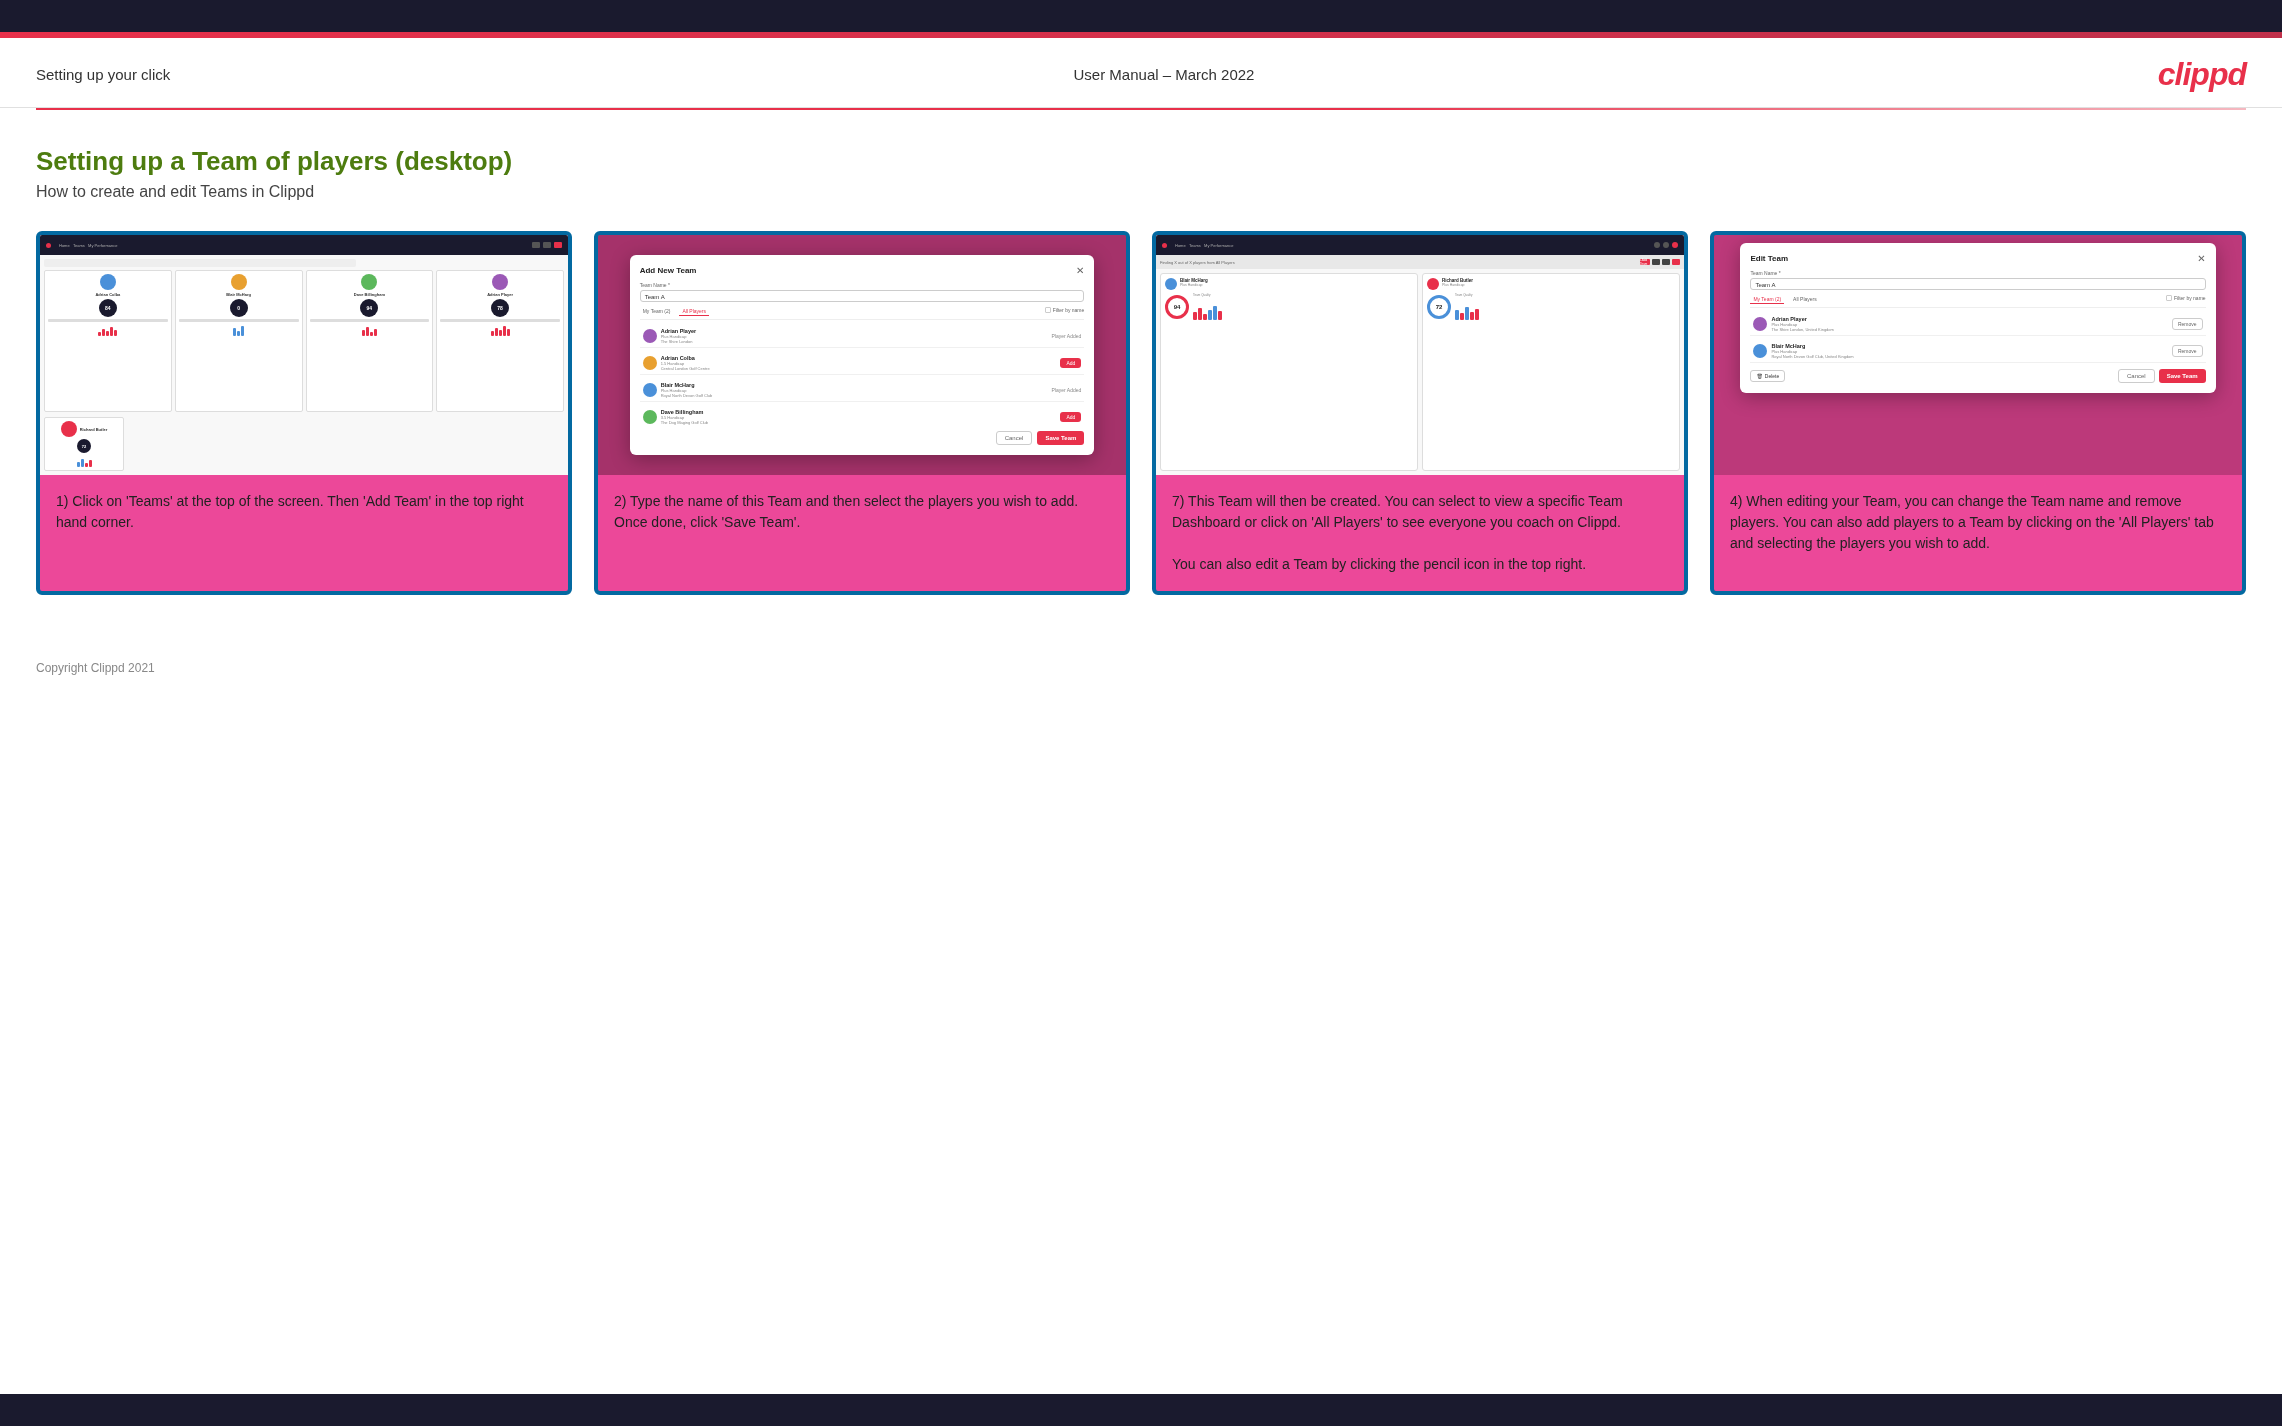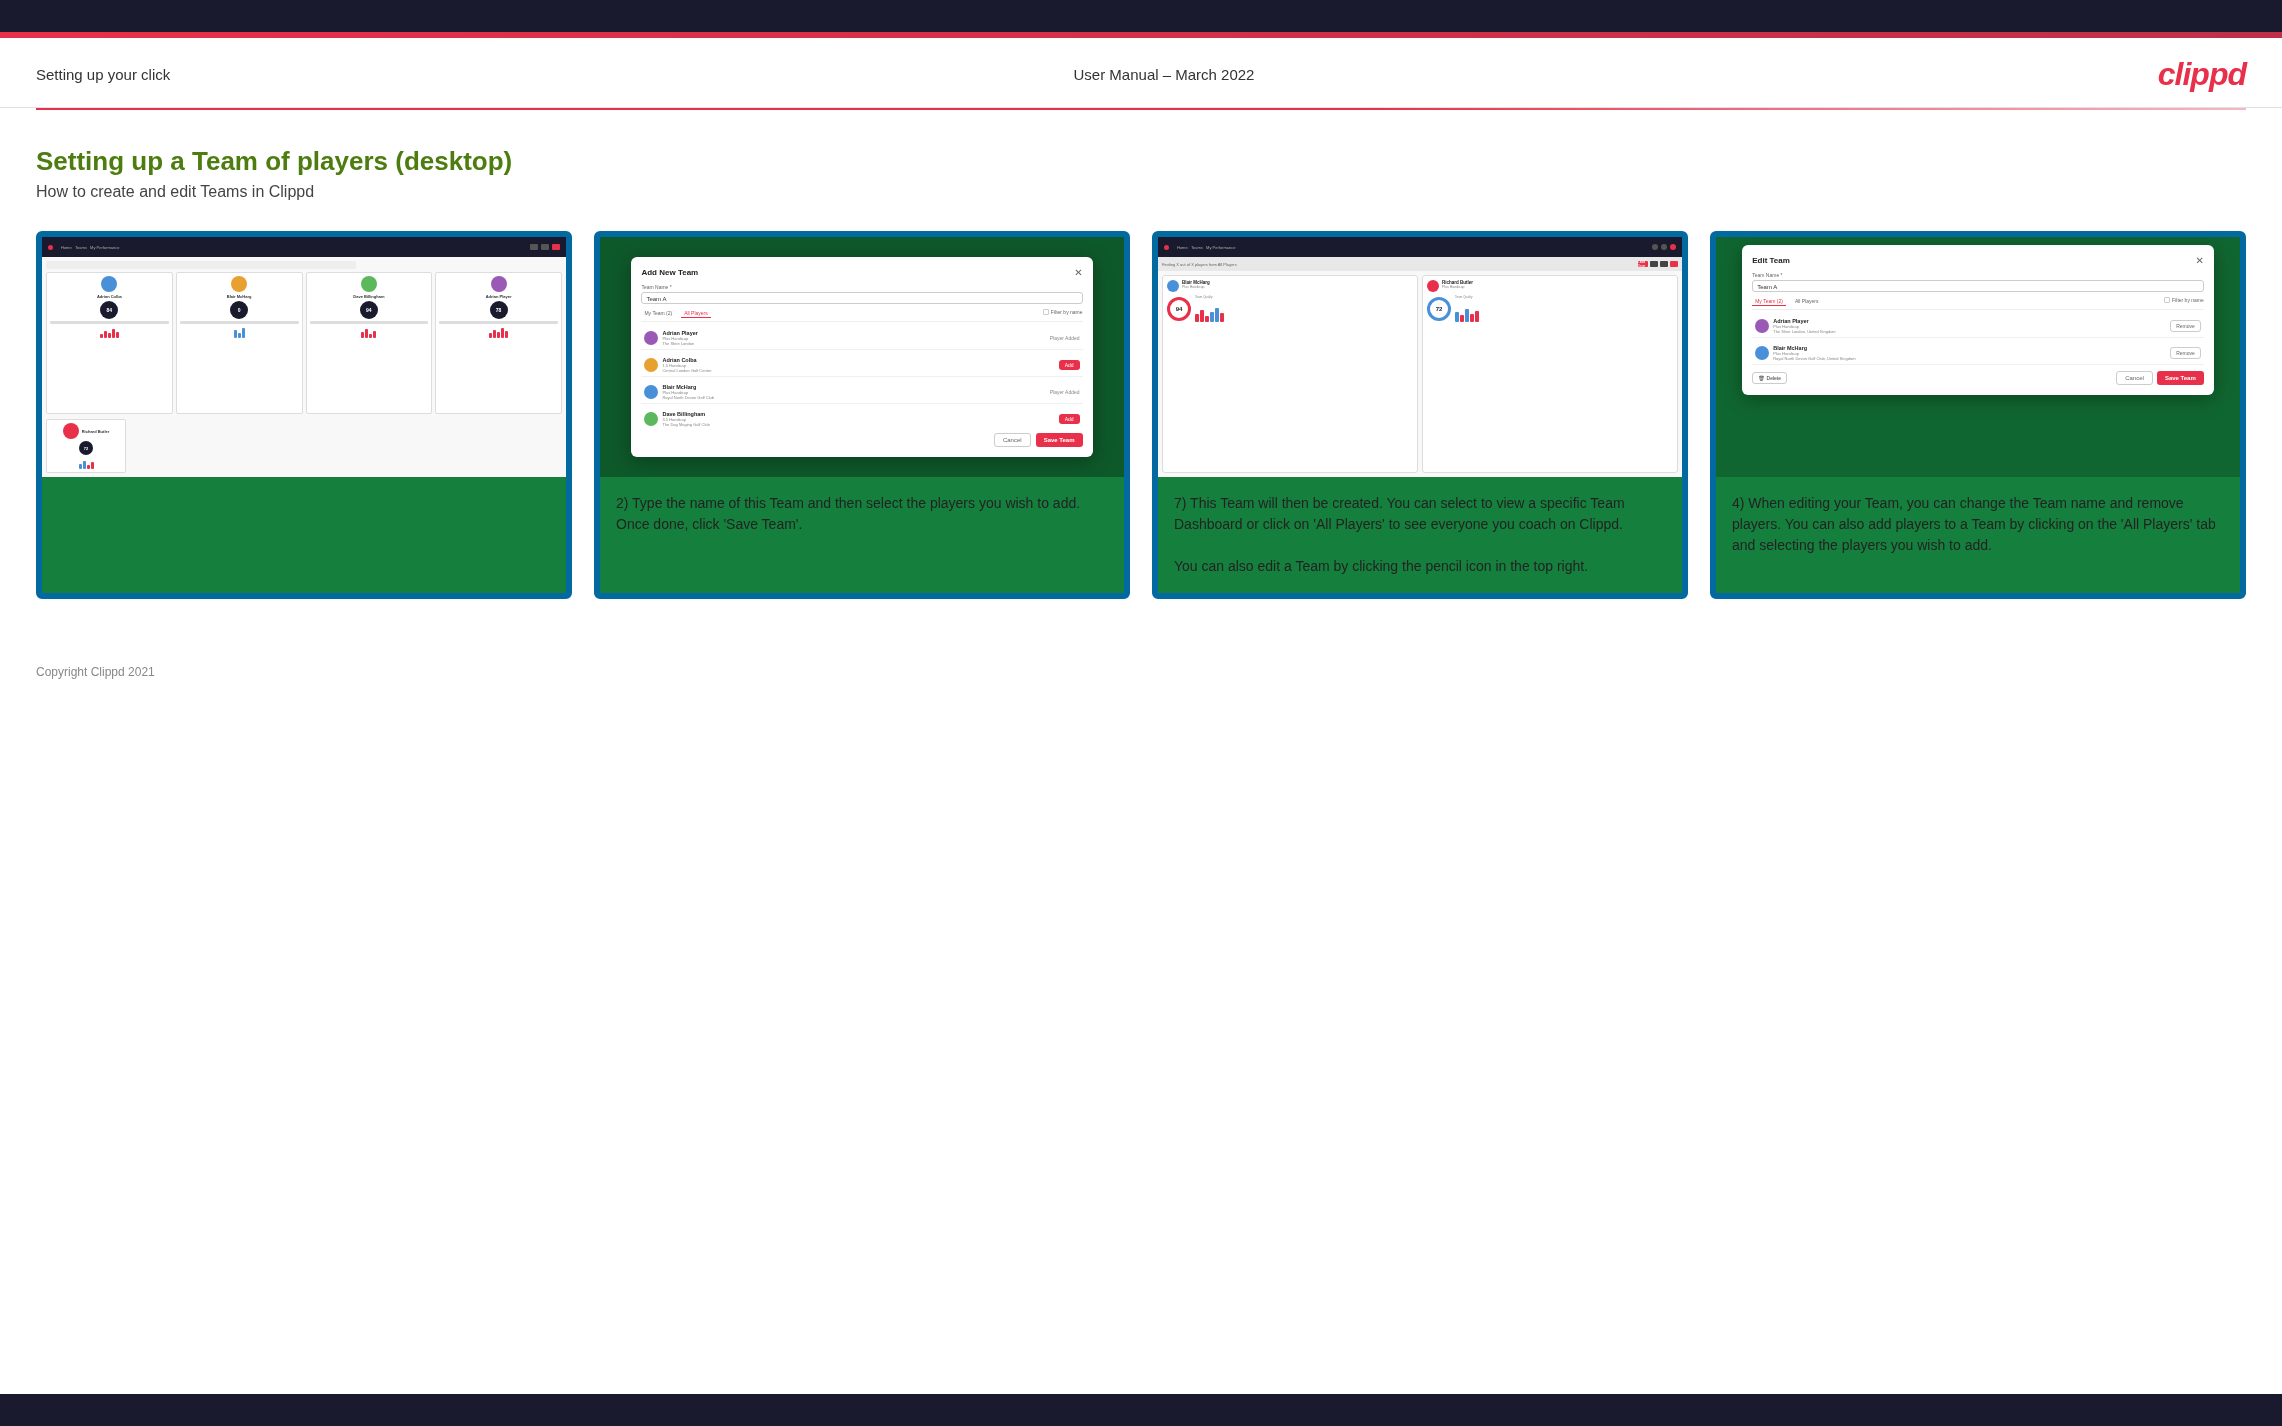--- a/index.html
+++ b/index.html
@@ -72,24 +72,24 @@
 
     
     .cards-grid {
       display: grid;
       grid-template-columns: repeat(4, 1fr);
       gap: 22px;
       margin-bottom: 30px;
     }
 
     .card {
-      border: 6px solid #0369a1;
+      border: 4px solid #0369a1;
       border-radius: 6px;
       overflow: hidden;
-      background: #15803d;
+      background: #ec4899;
       display: flex;
       flex-direction: column;
     }
 
     .card-screenshot {
       background: #f5f5f5;
       height: 240px;
       position: relative;
       overflow: hidden;
       display: flex;
@@ -560,20 +560,21 @@
                   <div class="mock-bar" style="height:5px;background:#4a90d9;"></div>
                   <div class="mock-bar" style="height:8px;background:#4a90d9;"></div>
                   <div class="mock-bar" style="height:4px;background:#e8304a;"></div>
                   <div class="mock-bar" style="height:7px;background:#e8304a;"></div>
                 </div>
               </div>
             </div>
           </div>
         </div>
       </div>
+      <div class="card-text">1) Click on 'Teams' at the top of the screen. Then 'Add Team' in the top right hand corner.</div>
     </div>
 
     <div class="card">
       <div class="card-screenshot screenshot-2">
         <div class="mock-modal">
           <div class="mock-modal-header">
             <span class="mock-modal-title">Add New Team</span>
             <span class="mock-modal-close">✕</span>
           </div>
           <div class="mock-label">Team Name *</div>

